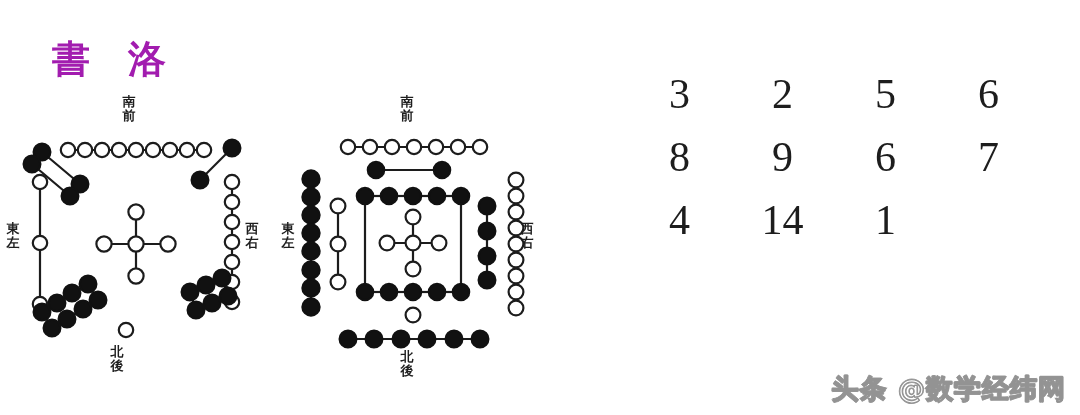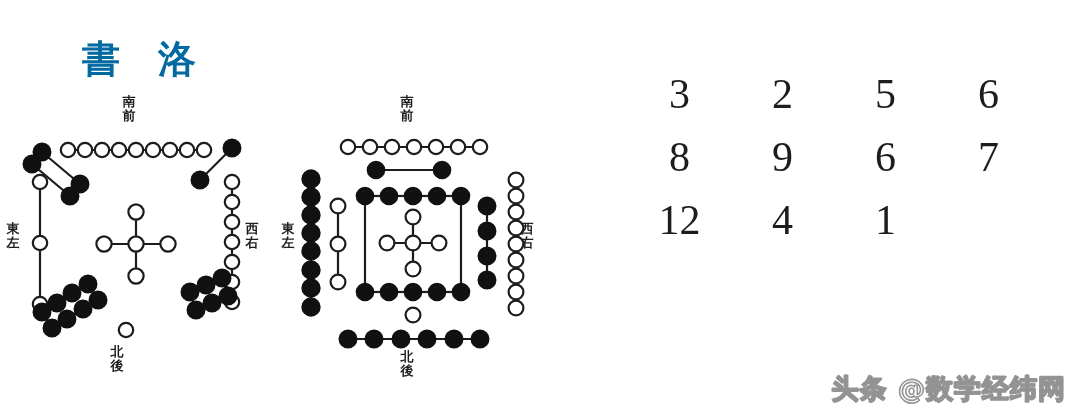--- a/index.html
+++ b/index.html
@@ -21,25 +21,24 @@
     width: 1080px;
     height: 415px;
   }
 
   
   .cjk-title {
     position: absolute;
     font-family: "DejaVu Serif", "Liberation Serif", serif;
     font-weight: 700;
     font-size: 38px;
-    color: #0369a1;
+    color: #a21caf;
     letter-spacing: 0;
     line-height: 1;
     white-space: nowrap;
-    margin-left: 30px;
   }
 
   
   .dir-label {
     position: absolute;
     font-family: "DejaVu Serif", "Liberation Serif", serif;
     font-weight: 700;
     font-size: 13px;
     color: #1e1e1e;
     line-height: 1.05;
@@ -358,21 +357,21 @@
     <div class="ms-cell">3</div>
     <div class="ms-cell">2</div>
 
     <div class="ms-cell">5</div>
     <div class="ms-cell">6</div>
     <div class="ms-cell">8</div>
 
     <div class="ms-cell">9</div>
     <div class="ms-cell">6</div>
     <div class="ms-cell">7</div>
-    <div class="ms-cell">12</div>
 
     <div class="ms-cell">4</div>
+    <div class="ms-cell">14</div>
     <div class="ms-cell">1</div>
   </div>
 
   <div id="watermark">头条 @数学经纬网</div>
 
 </div>
 
 </body></html>

